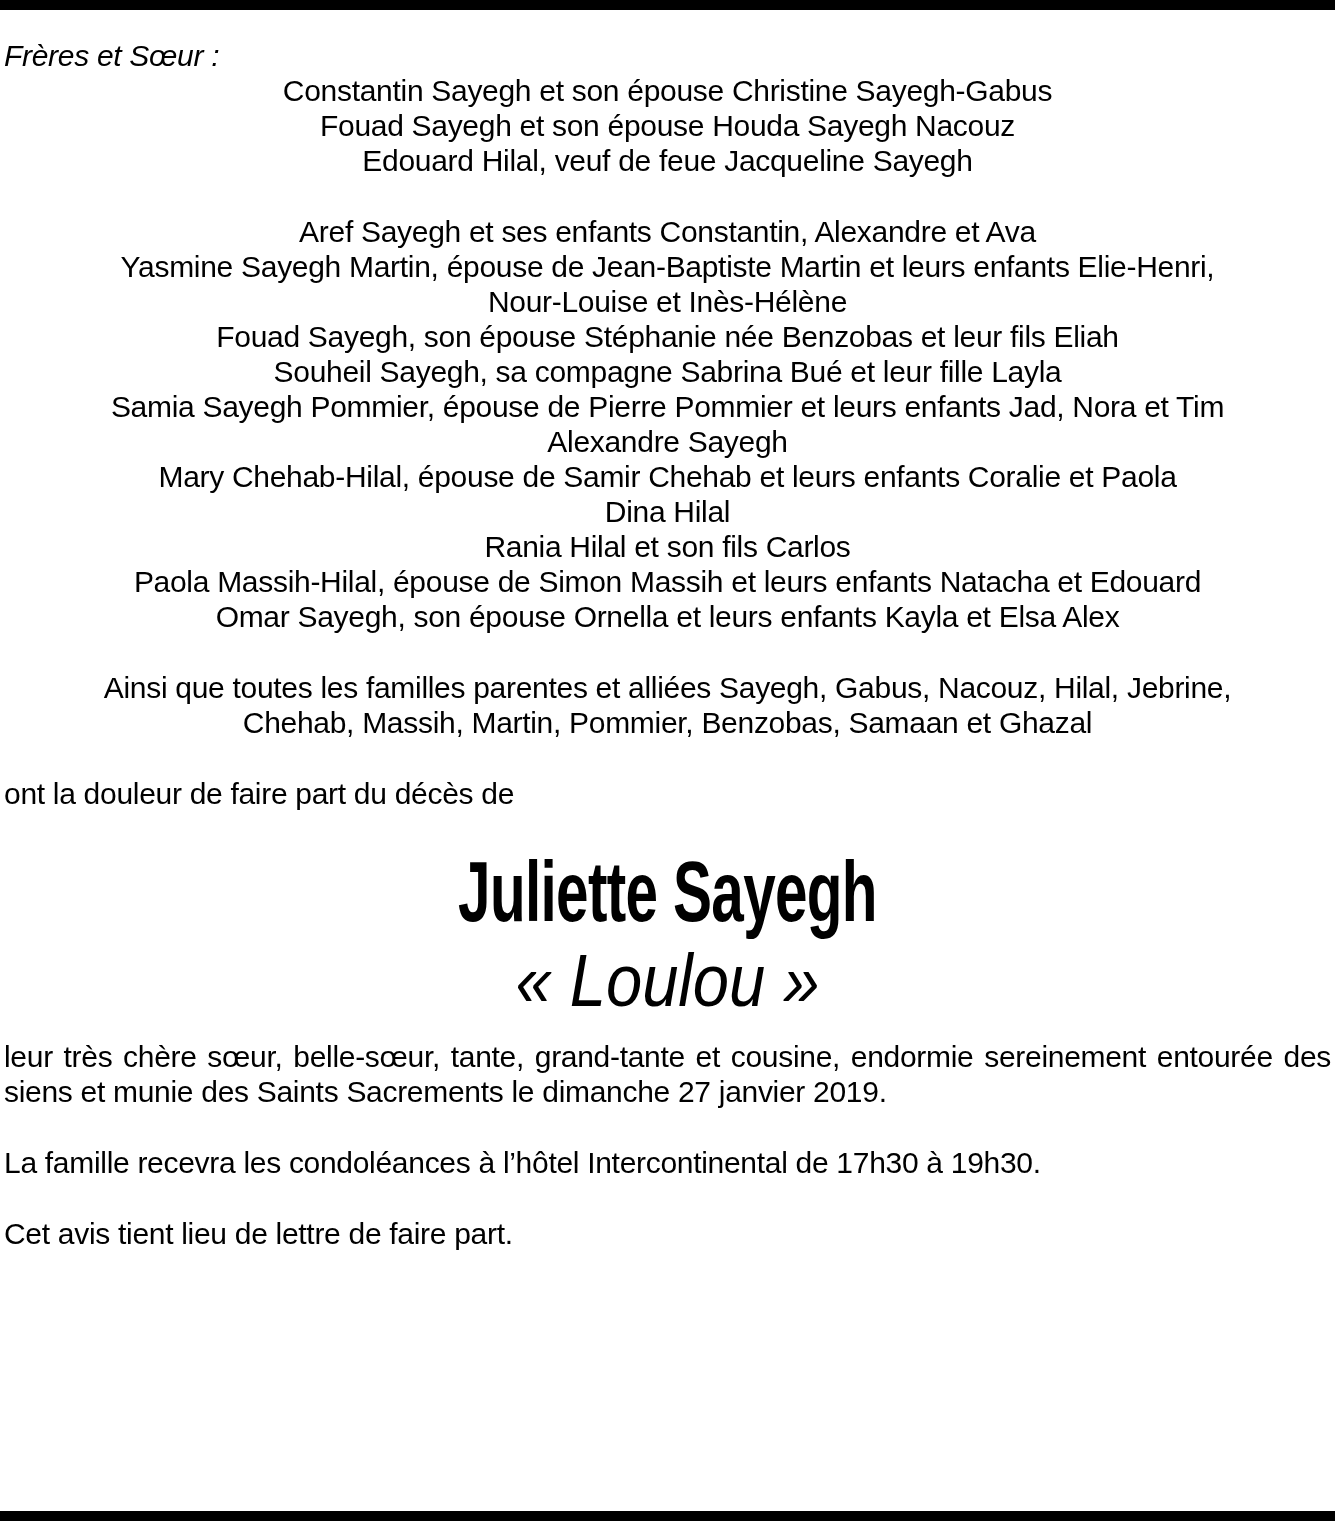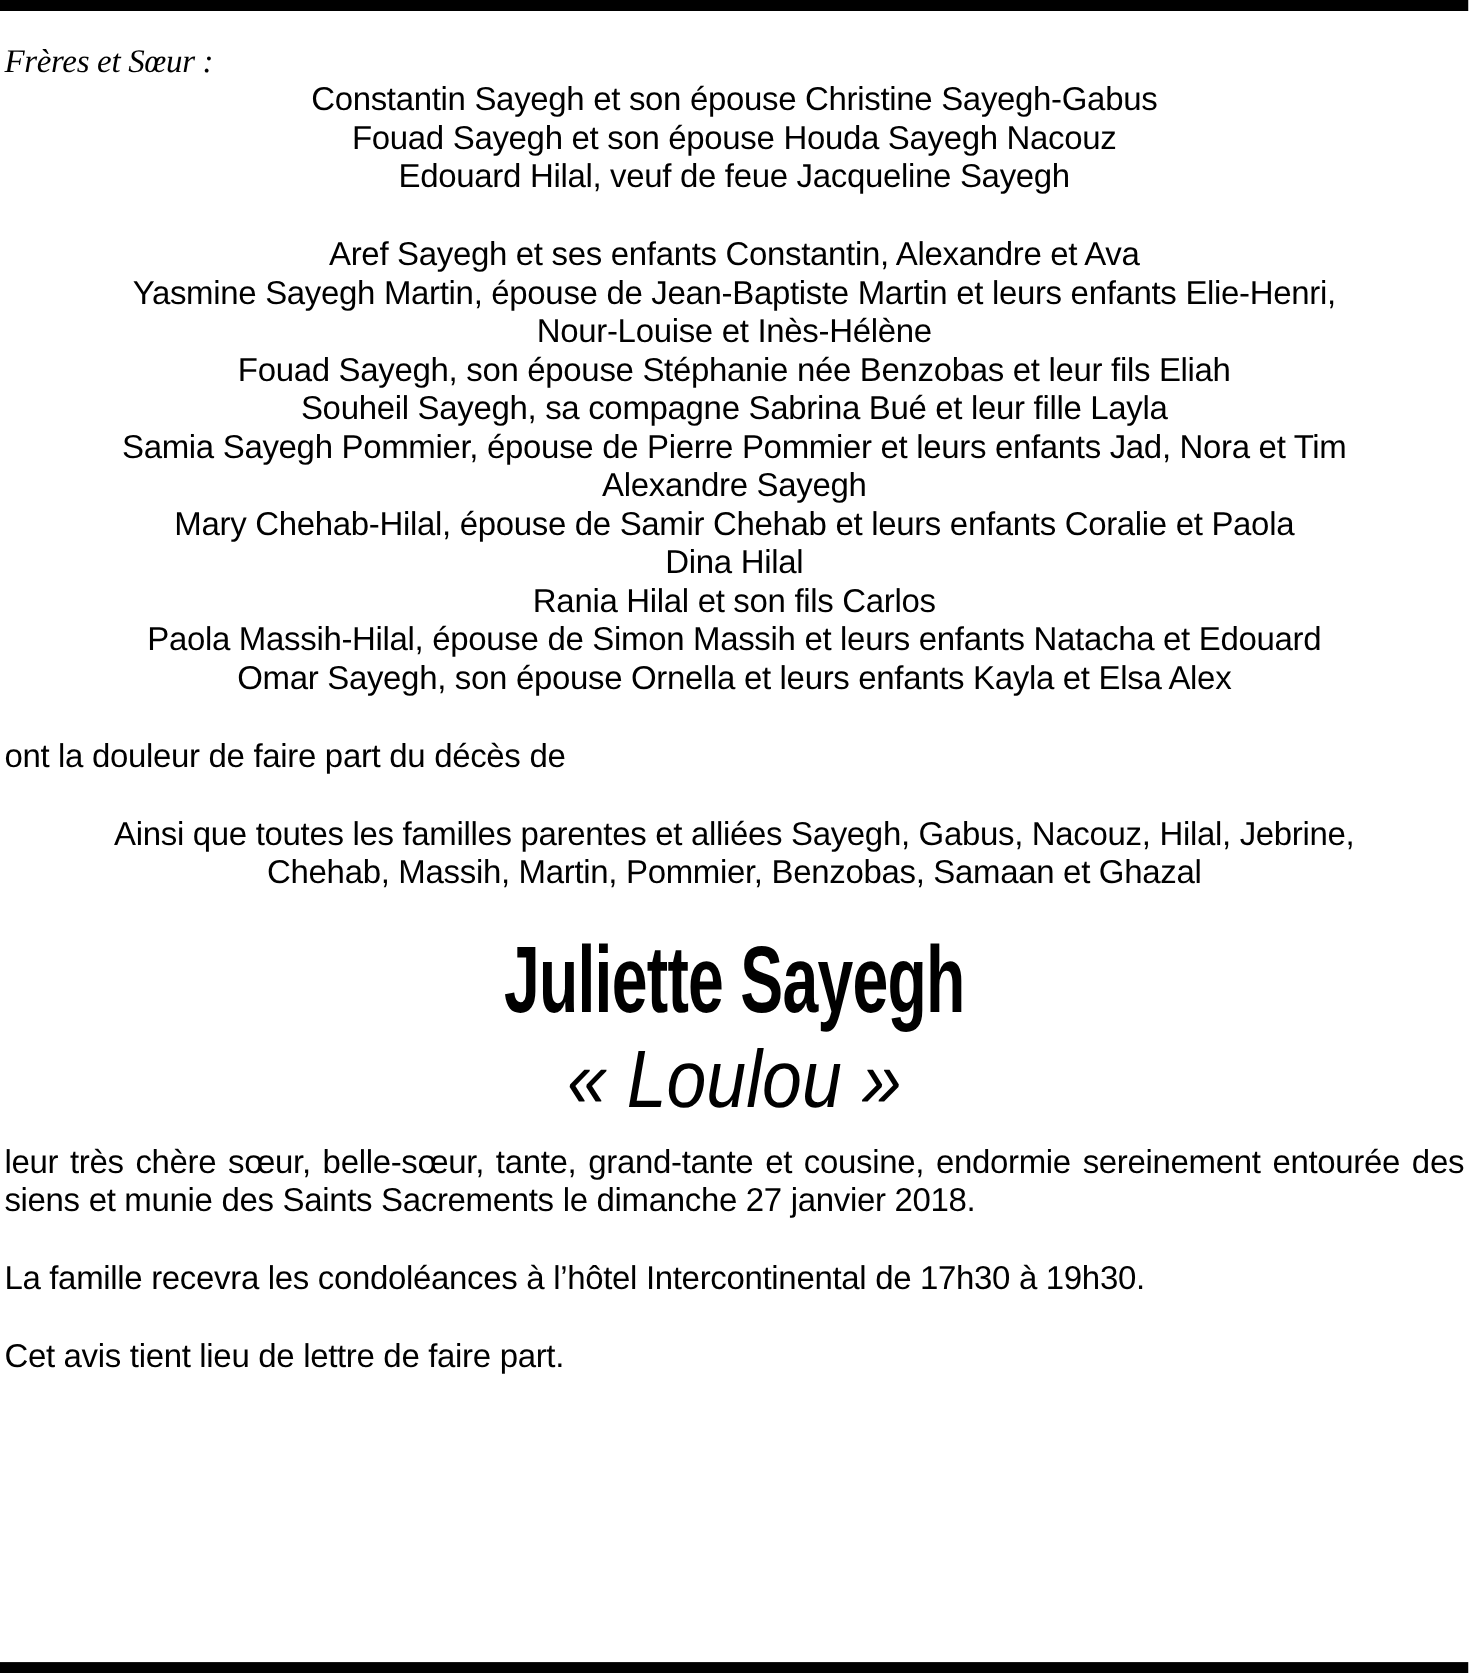--- a/index.html
+++ b/index.html
@@ -30,21 +30,20 @@
     line-height: 35px;
     letter-spacing: -0.3px;
     margin: 0 0 36px 0;
   }
   .lines {
     white-space: pre-line;
     text-align: center;
   }
   .heading-line {
     font-style: italic;
-    font-family: Liberation Serif, serif;
   }
   .justified {
     text-align: justify;
   }
   .deceased-name {
     font-size: 86px;
     line-height: 88px;
     font-weight: bold;
     font-family: "Liberation Sans", sans-serif;
     text-align: center;
@@ -86,30 +85,30 @@
 Souheil Sayegh, sa compagne Sabrina Bué et leur fille Layla
 Samia Sayegh Pommier, épouse de Pierre Pommier et leurs enfants Jad, Nora et Tim
 Alexandre Sayegh
 Mary Chehab-Hilal, épouse de Samir Chehab et leurs enfants Coralie et Paola
 Dina Hilal
 Rania Hilal et son fils Carlos
 Paola Massih-Hilal, épouse de Simon Massih et leurs enfants Natacha et Edouard
 Omar Sayegh, son épouse Ornella et leurs enfants Kayla et Elsa Alex</div>
   </div>
 
-  <div class="block">ont la douleur de faire part du décès de</div>
-
   <div class="block lines">Ainsi que toutes les familles parentes et alliées Sayegh, Gabus, Nacouz, Hilal, Jebrine,
 Chehab, Massih, Martin, Pommier, Benzobas, Samaan et Ghazal</div>
+
+  <div class="block">ont la douleur de faire part du décès de</div>
 
   <div class="deceased-name">Juliette Sayegh</div>
 
   <div class="nickname">« Loulou »</div>
 
-  <div class="block justified">leur très chère sœur, belle-sœur, tante, grand-tante et cousine, endormie sereinement entourée des siens et munie des Saints Sacrements le dimanche 27 janvier 2018.</div>
+  <div class="block justified">leur très chère sœur, belle-sœur, tante, grand-tante et cousine, endormie sereinement entourée des siens et munie des Saints Sacrements le dimanche 27 janvier 2019.</div>
 
 
   <div class="block">La famille recevra les condoléances à l’hôtel Intercontinental de 17h30 à 19h30.</div>
 
 
   <div class="block">Cet avis tient lieu de lettre de faire part.</div>
 
 </div>
 
 <div class="rule rule-bottom"></div>

